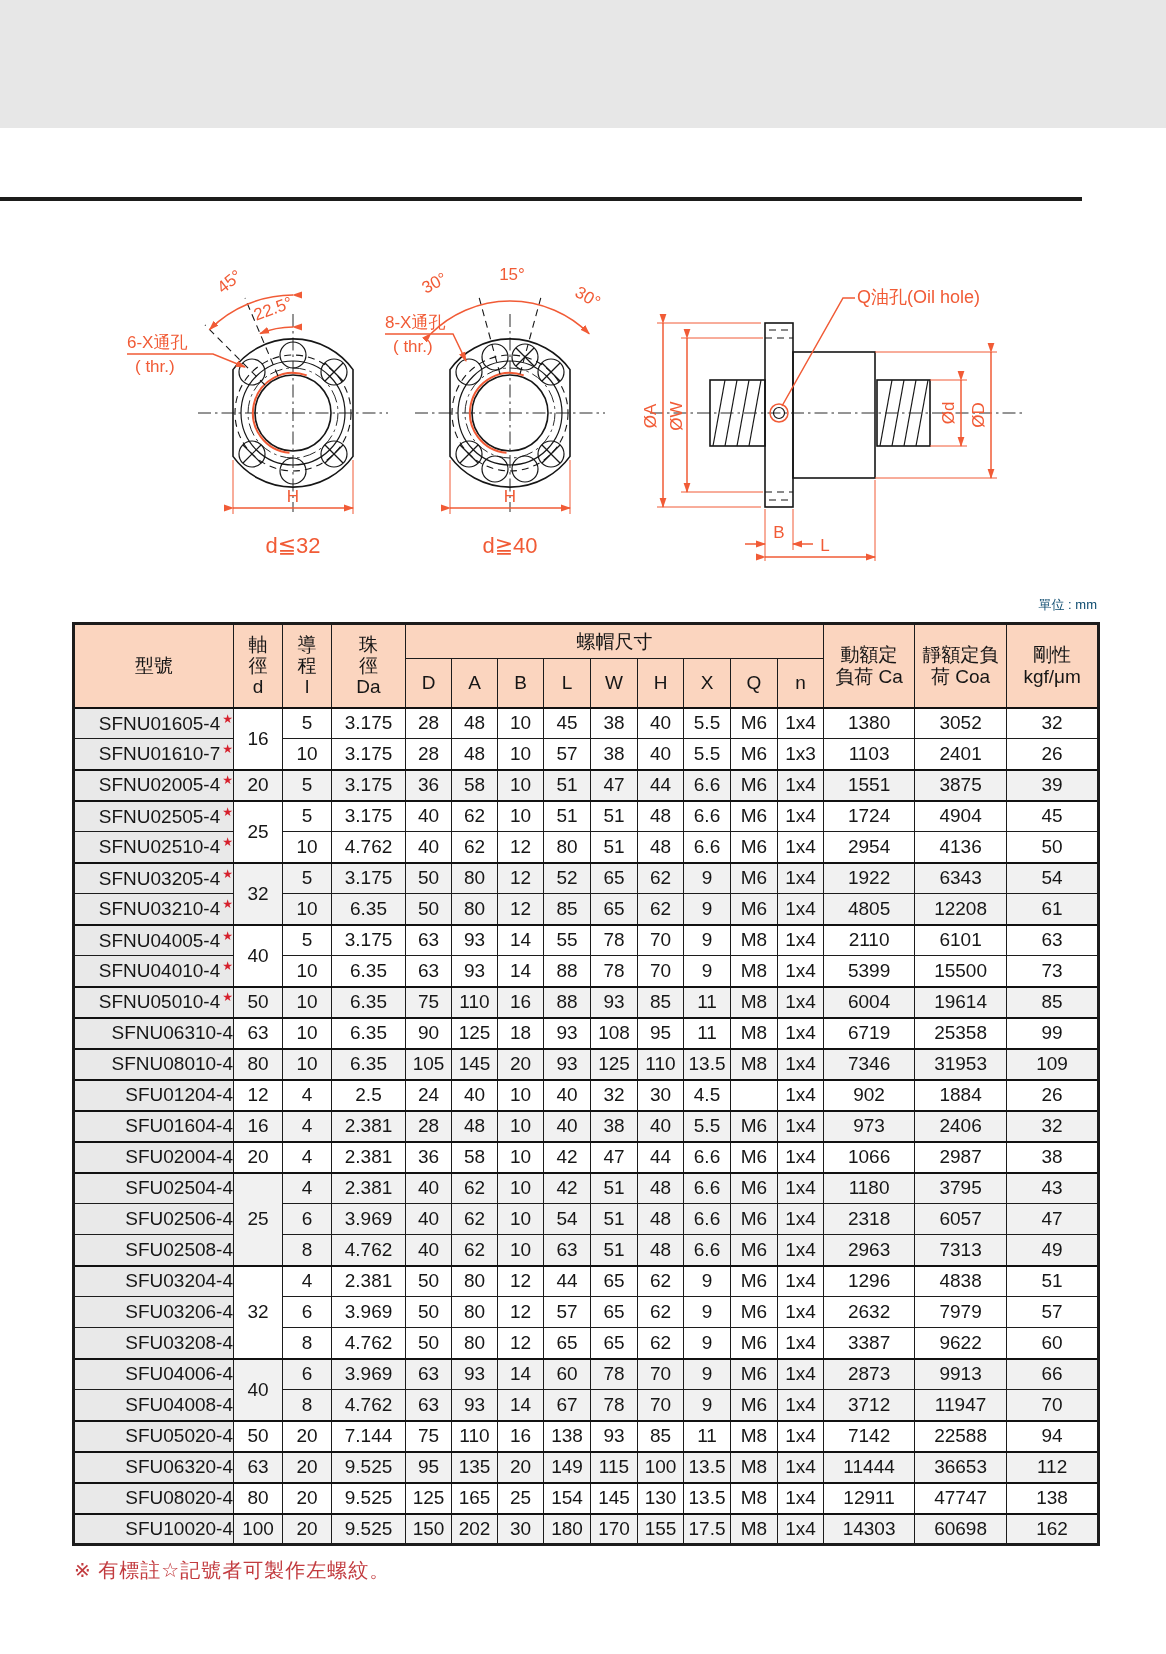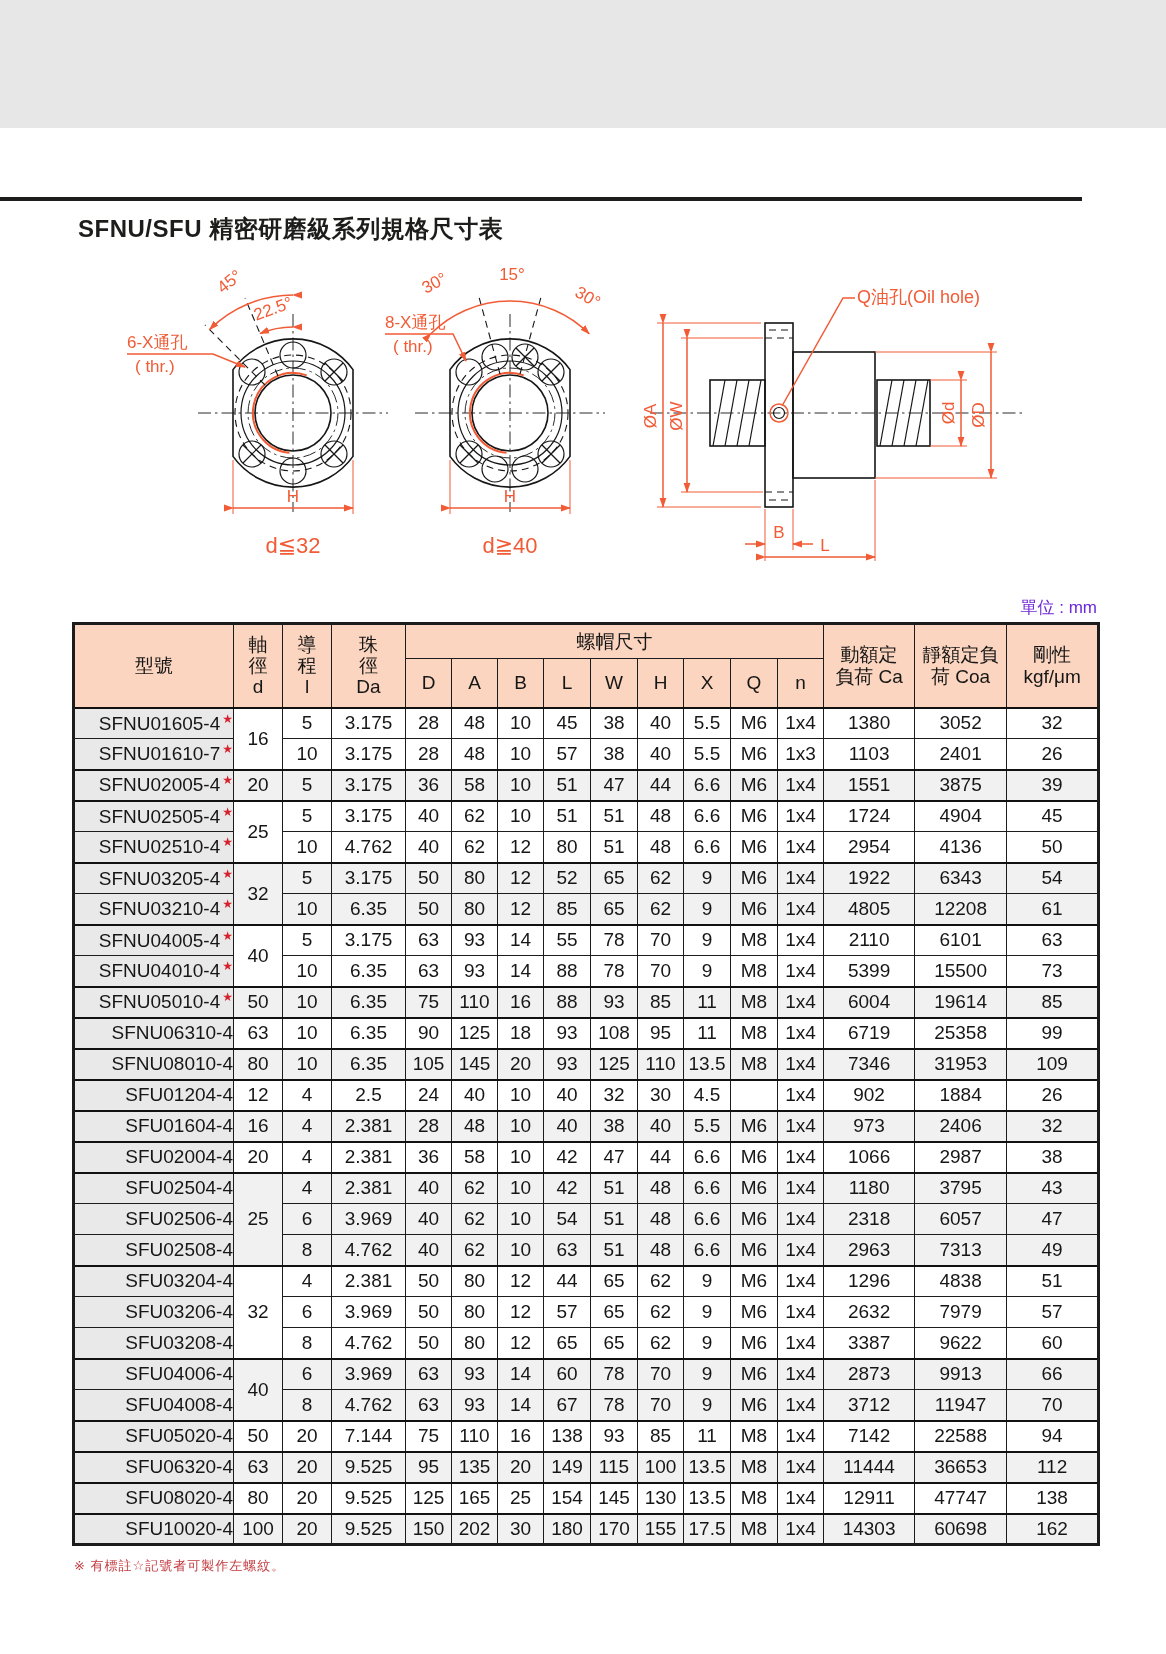--- a/index.html
+++ b/index.html
@@ -11,54 +11,53 @@
     --star:#d6202c;
     --note:#c23b3f;
   }
   *{margin:0;padding:0;box-sizing:border-box;}
   body{font-family:"Liberation Sans","DejaVu Sans",sans-serif;background:#fff;}
   .page{position:relative;width:1166px;height:1654px;background:#ffffff;overflow:hidden;}
   .gray-band{position:absolute;left:0;top:0;width:1166px;height:128px;background:#e7e7e7;}
   .black-rule{position:absolute;left:0;top:197px;width:1082px;height:4px;background:#1d1d1b;}
   .page-title{position:absolute;left:78px;top:213px;font-size:24px;color:#1d1d1b;letter-spacing:.5px;}
   .drawing-wrap{position:absolute;left:85px;top:256px;width:1030px;height:312px;}
-  .units-label{position:absolute;right:69px;top:596px;font-size:17px;color:#6d28d9;}
+  .units-label{position:absolute;right:69px;top:596px;font-size:13px;color:#0c4a6e;}
   .spec-table{position:absolute;left:72px;top:622px;width:1025px;border-collapse:collapse;table-layout:fixed;
     font-size:19px;color:#161616;}
   .spec-table th,.spec-table td{border:1.5px solid var(--line);text-align:center;vertical-align:middle;padding:0;}
   .spec-table{border:3px solid var(--line);}
   .spec-table thead th{background:var(--header-bg);font-weight:400;line-height:1.12;}
   .spec-table thead tr.h1 th{height:35px;}
   .spec-table thead tr.h2 th{height:49px;}
   .spec-table thead th.tall{height:84px;}
   .spec-table thead th span{display:block;}
   .spec-table thead{border-bottom:2.2px solid var(--line);}
   .spec-table tbody tr{height:31px;}
   .spec-table tbody tr.gs td{border-top:2.4px solid #111;}
   .spec-table tbody tr.shade td{background:var(--shade-bg);}
   .spec-table td.model{background:var(--model-bg)!important;text-align:right;padding-left:7px;white-space:nowrap;}
   .spec-table td.model .star{color:var(--star);font-size:12px;vertical-align:super;margin-left:2px;}
-  .footnote{position:absolute;left:74px;top:1557px;font-size:13px;color:var(--note);letter-spacing:1px;}
+  .footnote{position:absolute;left:74px;top:1557px;font-size:20px;color:var(--note);letter-spacing:1px;}
   svg text{font-family:"Liberation Sans","DejaVu Sans",sans-serif;}
   .oln{stroke:#161616;fill:none;stroke-width:1.6;}
   .thin{stroke:#161616;fill:none;stroke-width:1.2;}
   .dash{stroke:#161616;fill:none;stroke-width:1.1;stroke-dasharray:7 5;}
   .cdash{stroke:#2a2a2a;fill:none;stroke-width:1;stroke-dasharray:13 4 2.5 4;}
   .odim{stroke:var(--accent);fill:none;stroke-width:1.5;}
   .othin{stroke:var(--accent);fill:none;stroke-width:1;}
   .otext{fill:var(--accent);font-size:17px;}
   .ocap{fill:var(--accent);font-size:22px;}
 </style>
 </head>
 <body>
 
 <div class="page">
   <div class="gray-band"></div>
   <div class="black-rule"></div>
-  <h1 class="page-title">SFNU/SFU 精密研磨級系列規格尺寸表</h1>
 
   <div class="drawing-wrap">
     <svg width="1030" height="312" viewBox="0 0 1030 312">
       <defs>
         <marker id="arO" markerWidth="11" markerHeight="8" refX="9" refY="4" orient="auto" markerUnits="userSpaceOnUse">
           <path d="M0,0.6 L10,4 L0,7.4 Z" fill="#f15b36"></path>
         </marker>
       </defs>
 
       <g>

